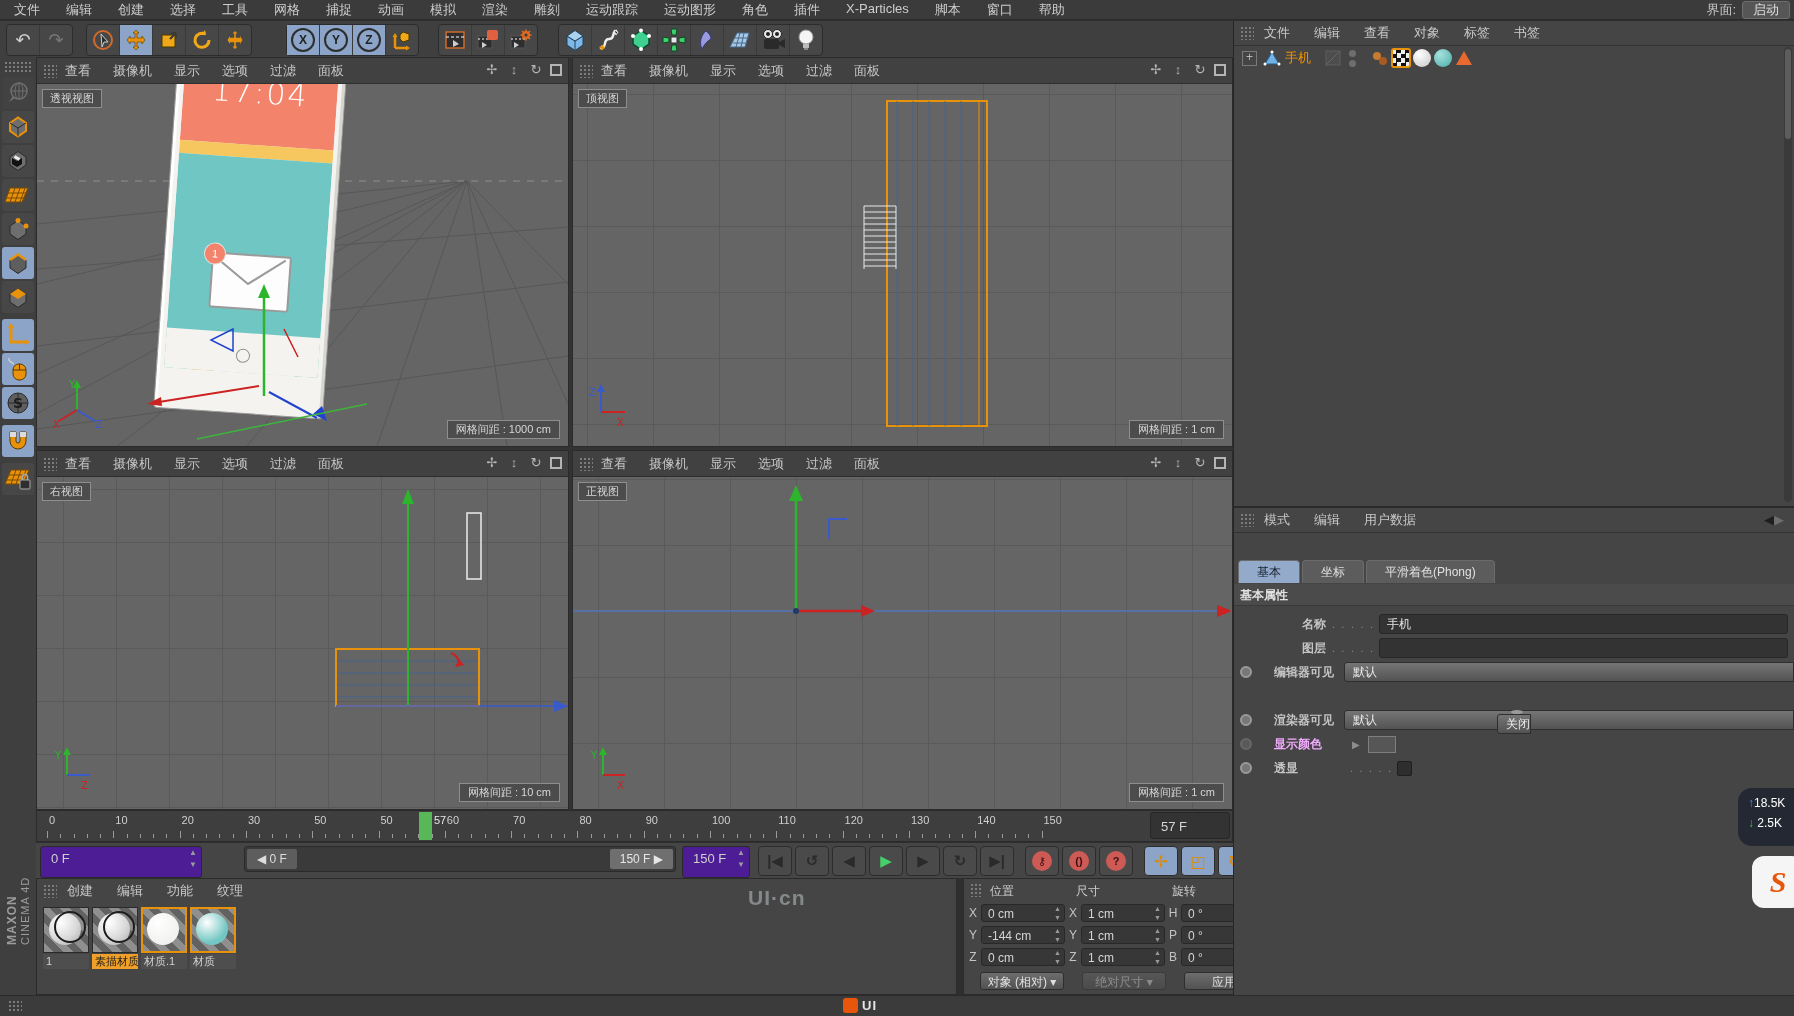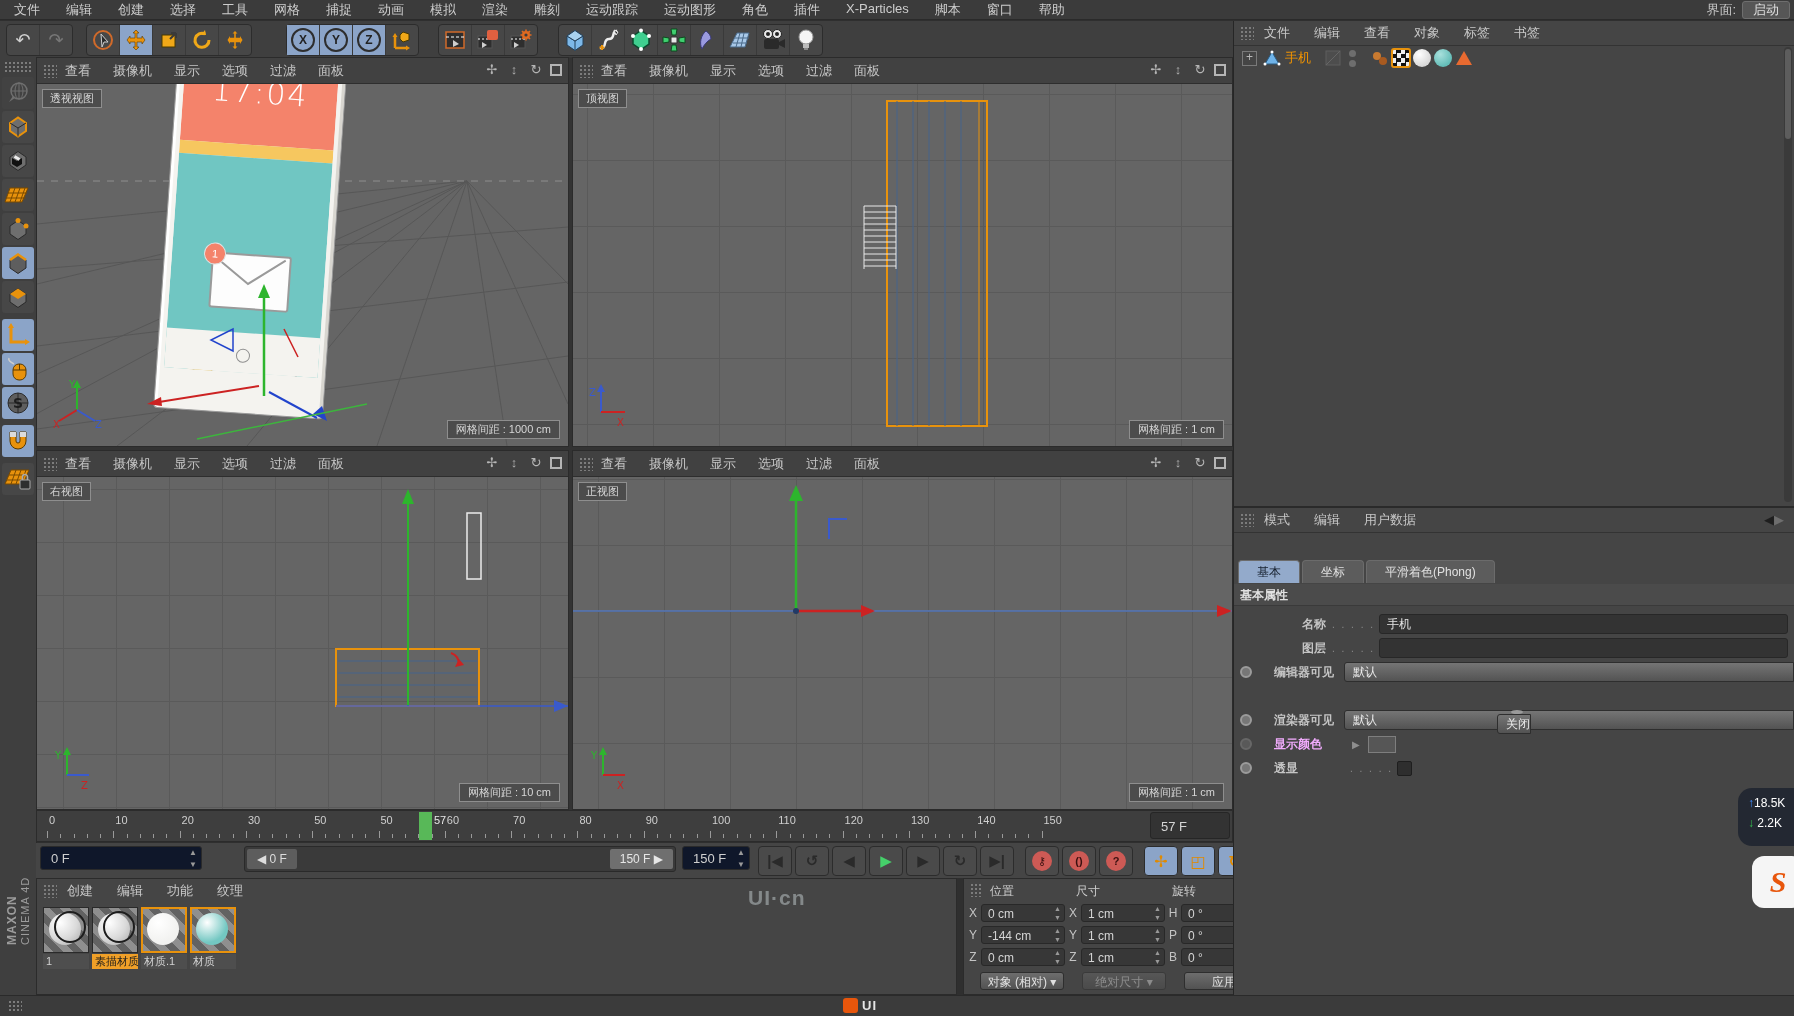--- a/index.html
+++ b/index.html
@@ -66,21 +66,21 @@
   
   #ruler{left:36px;top:810px;width:1197px;height:32px;background:#3e3e3e;border:1px solid #2b2b2b;box-sizing:border-box;}
   .rn{position:absolute;top:3px;font-size:11px;color:#cfcfcf;}
   .rt{position:absolute;bottom:3px;width:1px;height:4px;background:#9a9a9a;}
   .rt.big{height:7px;}
   #playhead{position:absolute;top:1px;height:28px;width:13px;background:#58b858;}
   #playhead-label{position:absolute;top:3px;font-size:11px;color:#e8e8e8;}
   #curframe{left:1150px;top:812px;width:80px;height:27px;background:#333;border:1px solid #262626;border-radius:3px;
             line-height:27px;padding-left:10px;box-sizing:border-box;color:#d5d5d5;}
   #transport{left:36px;top:843px;width:1197px;height:35px;background:#454545;}
-  .spin{position:absolute;top:3px;height:24px;background:#0f172a;border:1px solid #2a2a2a;border-radius:3px;box-sizing:border-box;
+  .spin{position:absolute;top:3px;height:32px;background:#4c1d95;border:1px solid #2a2a2a;border-radius:3px;box-sizing:border-box;
         line-height:24px;padding-left:10px;color:#cfcfcf;}
   .spin .arr{position:absolute;right:4px;top:0;font-size:8px;color:#9a9a9a;line-height:12px;}
   #range{position:absolute;left:208px;top:3px;width:432px;height:26px;background:#3a3a3a;border:1px solid #2a2a2a;border-radius:3px;box-sizing:border-box;}
   #range .lcap{position:absolute;left:2px;top:2px;height:20px;background:#5d5d5d;border-radius:2px;padding:0 10px;line-height:20px;color:#ddd;font-size:12px;}
   #range .rcap{position:absolute;right:2px;top:2px;height:20px;background:#6f6f6f;border-radius:2px;padding:0 10px;line-height:20px;color:#e6e6e6;font-size:12px;}
   .tp{width:32px;height:28px;background:#4a4a4a;border:1px solid #2c2c2c;border-radius:4px;margin-right:3px;
       display:flex;align-items:center;justify-content:center;color:#222;font-weight:bold;}
   .tp .g{font-size:15px;color:#2a2a2a;}
   .tp.red{background:#4a4a4a;}
   .redc{width:20px;height:20px;border-radius:50%;background:#cd5a55;color:#3a1010;display:flex;align-items:center;justify-content:center;font-size:11px;font-weight:bold;}
@@ -1014,17 +1014,17 @@
 <div id="status" class="abs">
   <div class="grip"></div>
 </div>
 <div id="status-mark" class="abs">
   <span class="oic"></span>
   <span class="ui">UI</span>
 </div>
 
 <div id="net" class="abs">
   <div class="up"><b>↑</b><span>18.5K</span></div>
-  <div class="dn"><b>↓</b> <span>2.2K</span></div>
+  <div class="dn"><b>↓</b> <span>2.5K</span></div>
 </div>
 <div id="appicon" class="abs">
     <span>S</span>
   </div>
 
 </body></html>

